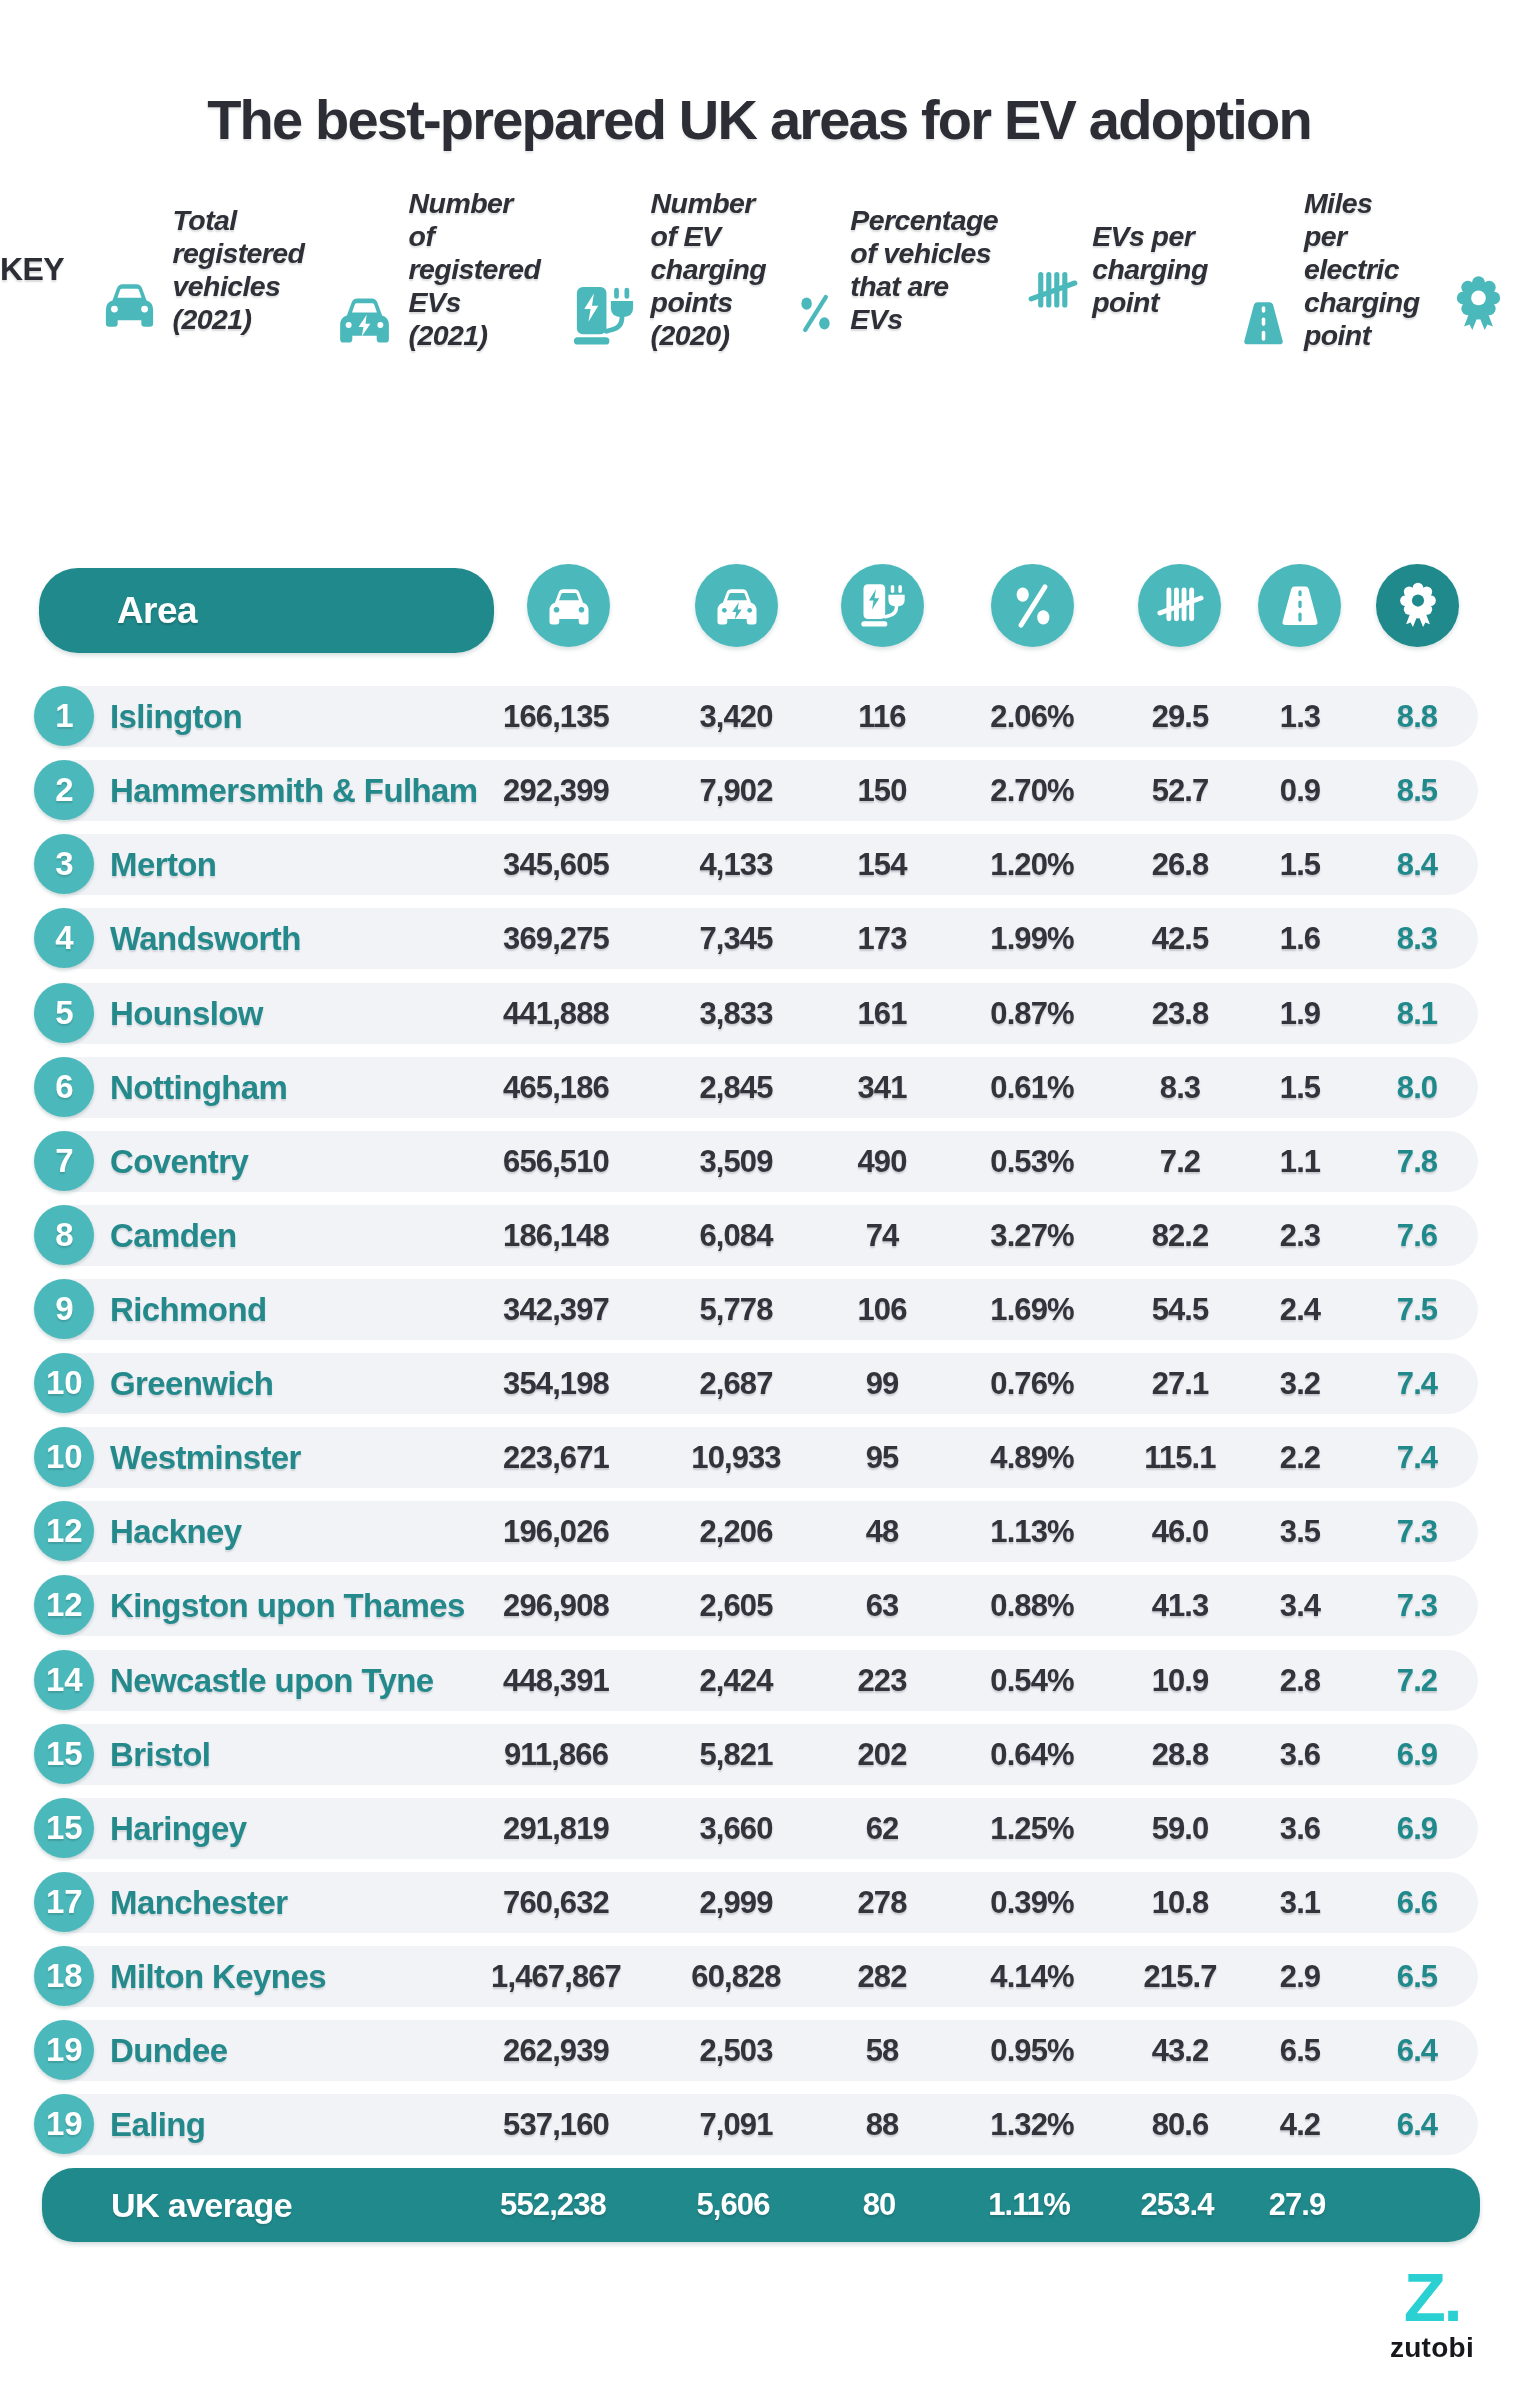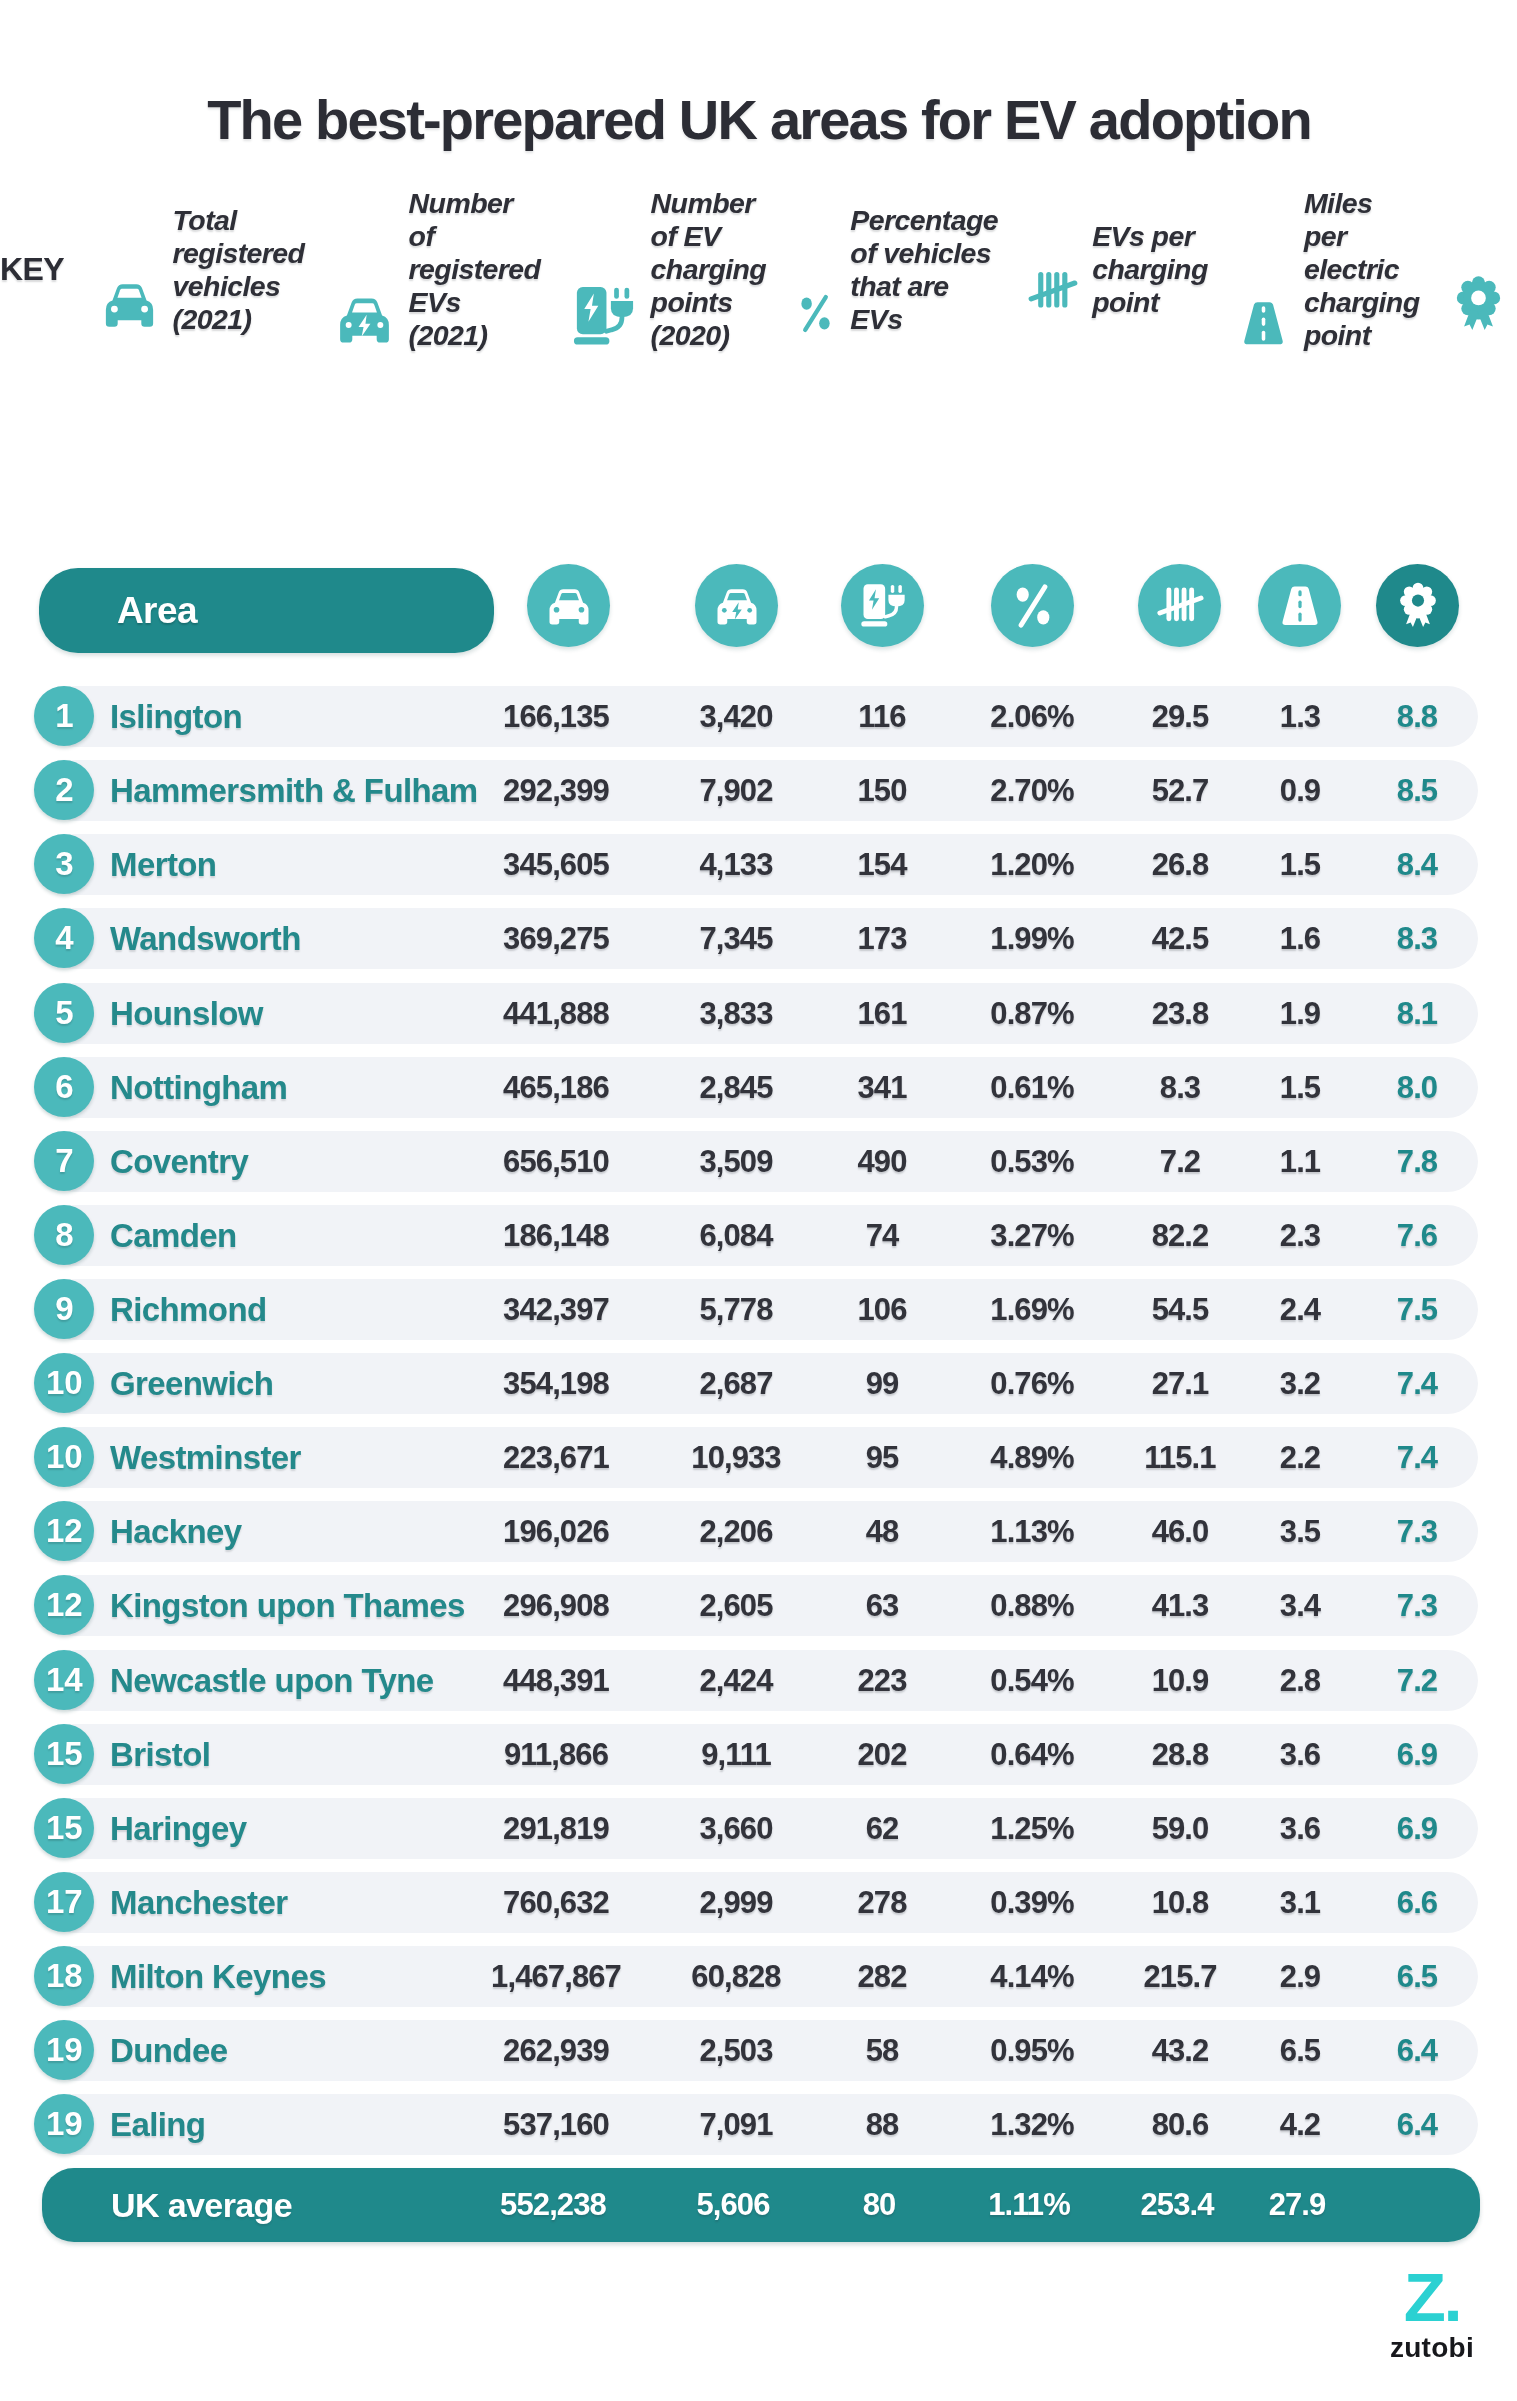--- a/index.html
+++ b/index.html
@@ -402,21 +402,21 @@
     <div class="cell c2">223</div>
     <div class="cell c3">0.54%</div>
     <div class="cell c4">10.9</div>
     <div class="cell c5">2.8</div>
     <div class="cell c6">7.2</div>
   </div>
     <div class="row" style="top: 1724px;">
     <div class="badge">15</div>
     <div class="area-name">Bristol</div>
     <div class="cell c0">911,866</div>
-    <div class="cell c1">9,111</div>
+    <div class="cell c1">5,821</div>
     <div class="cell c2">202</div>
     <div class="cell c3">0.64%</div>
     <div class="cell c4">28.8</div>
     <div class="cell c5">3.6</div>
     <div class="cell c6">6.9</div>
   </div>
     <div class="row" style="top: 1798px;">
     <div class="badge">15</div>
     <div class="area-name">Haringey</div>
     <div class="cell c0">291,819</div>

